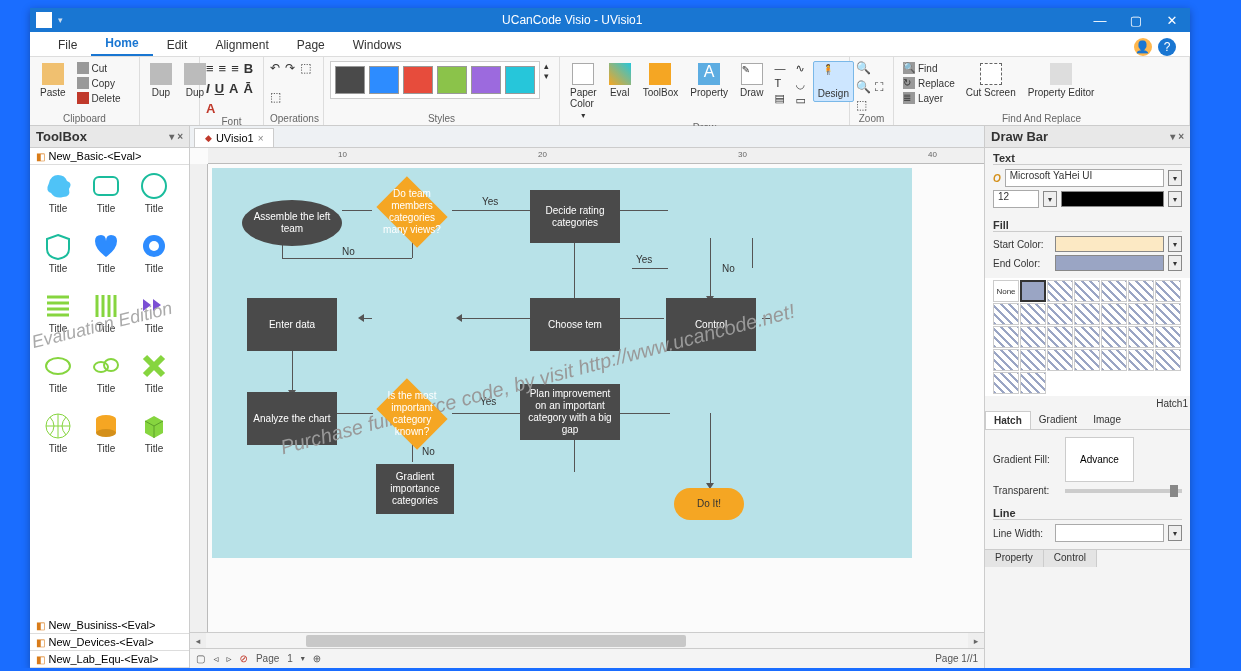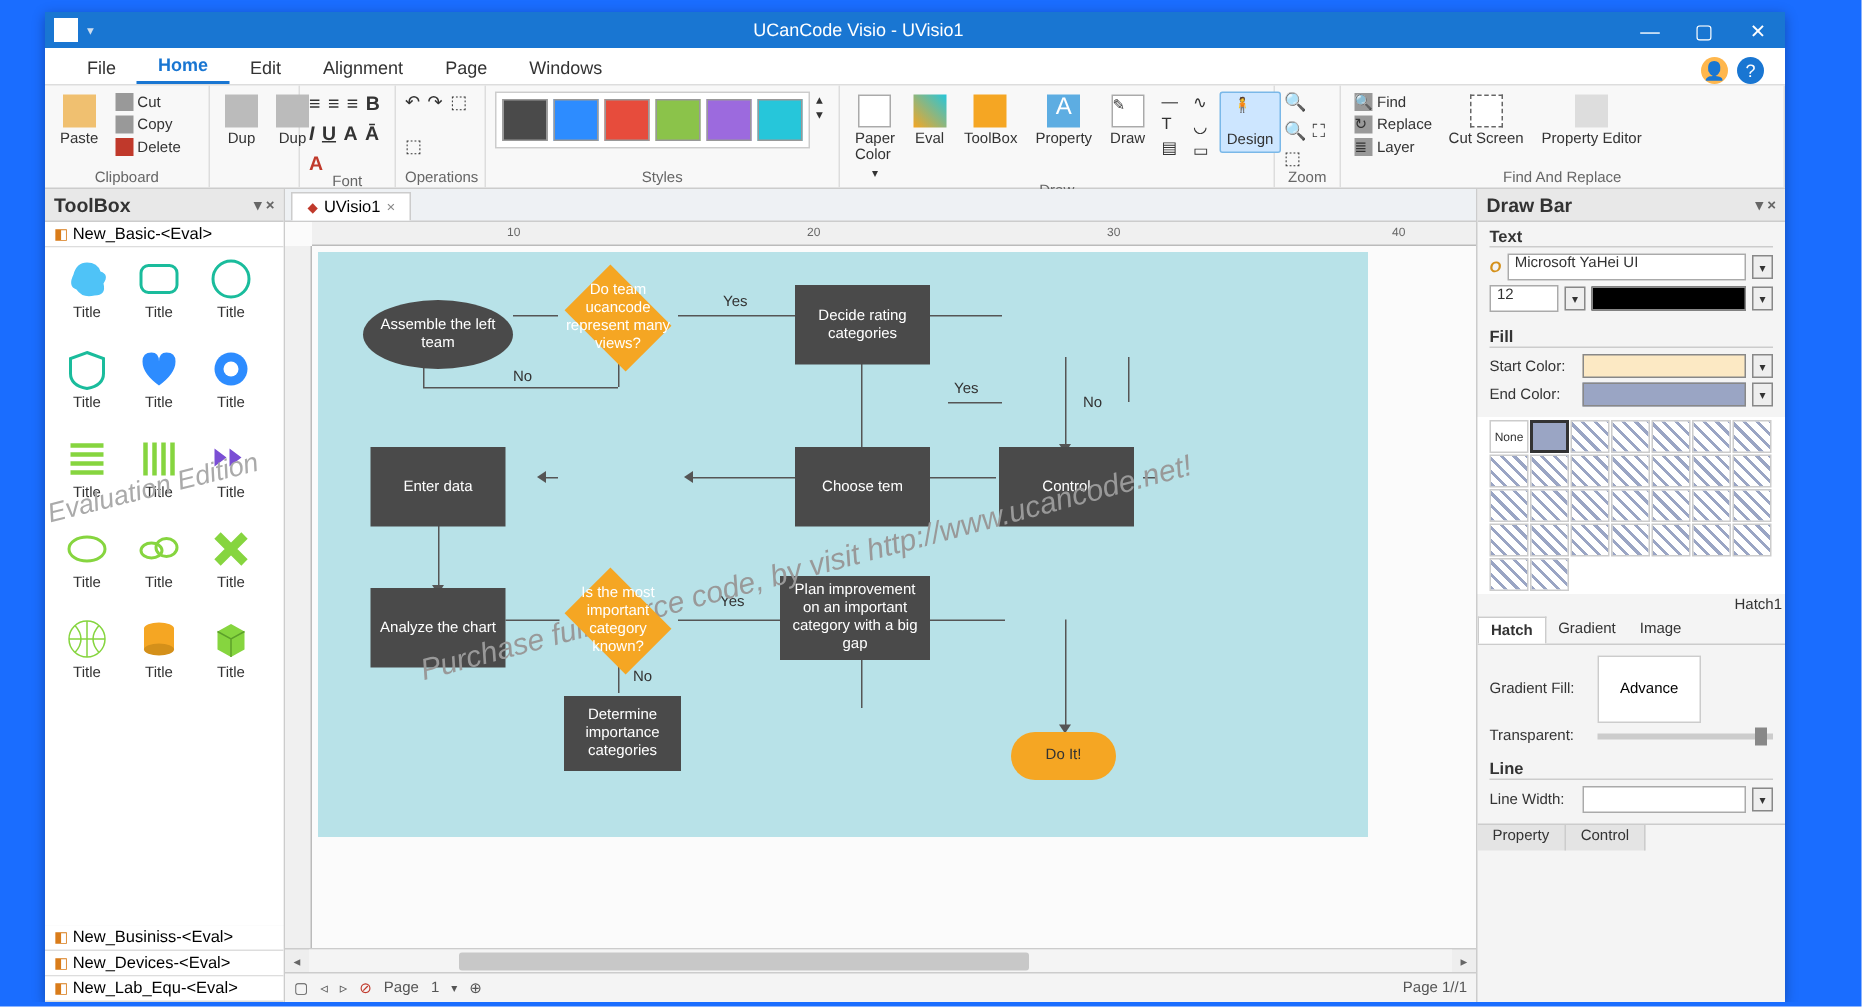--- a/index.html
+++ b/index.html
@@ -456,30 +456,30 @@
             <span class="lbl" style="top:278px;left:210px;">No</span>
           <div class="edge v" style="top:266px;left:362px;height:38px;"></div>
           <div class="edge h" style="top:100px;left:420px;width:36px;"></div>
             <span class="lbl" style="top:86px;left:424px;">Yes</span>
           <div class="edge v" style="top:70px;left:540px;height:30px;"></div>
           <div class="edge h" style="top:245px;left:408px;width:50px;"></div>
           <div class="edge v" style="top:245px;left:498px;height:72px;"></div>
             <div class="arrow d" style="top:315px;left:494px;"></div>
 
           <div class="node ellipse" style="top:32px;left:30px;">Assemble the left team</div>
-          <div class="node diamond" style="top:14px;left:160px;z-index:1;">Do team ucancode represent many views?</div>
+          <div class="node diamond" style="top:14px;left:160px;z-index:1;">Do team members categories many views?</div>
           <div class="node rect" style="top:22px;left:318px;">Decide rating categories</div>
           <div class="node diamond beige" style="top:14px;left:456px;"></div>
           <div class="node rect" style="top:130px;left:35px;">Enter data</div>
           <div class="node rect" style="top:130px;left:318px;">Choose tem</div>
           <div class="node rect" style="top:130px;left:454px;">Control</div>
           <div class="node rect" style="top:224px;left:35px;">Analyze the chart</div>
           <div class="node diamond" style="top:216px;left:160px;z-index:1;">Is the most important category known?</div>
           <div class="node rect" style="top:216px;left:308px;width:100px;height:56px;">Plan improvement on an important category with a big gap</div>
-          <div class="node rect" style="top:296px;left:164px;width:78px;height:50px;">Determine importance categories</div>
+          <div class="node rect" style="top:296px;left:164px;width:78px;height:50px;">Gradient importance categories</div>
           <div class="node pill" style="top:320px;left:462px;">Do It!</div>
 
           <div class="watermark-cv">Purchase full source code, by visit http://www.ucancode.net!</div>
         </div>
       </div>
       <div class="hscroll">
         <div class="sbtn">◂</div>
         <div class="track">
             <div class="thumb"></div>
           </div>

